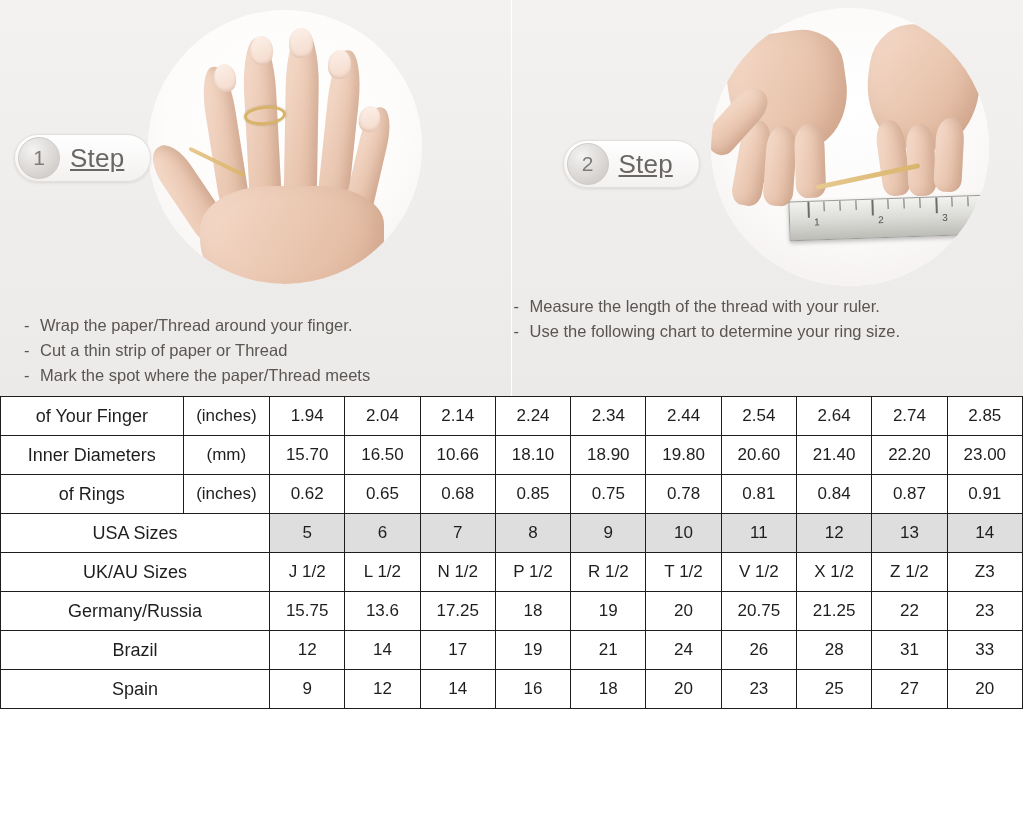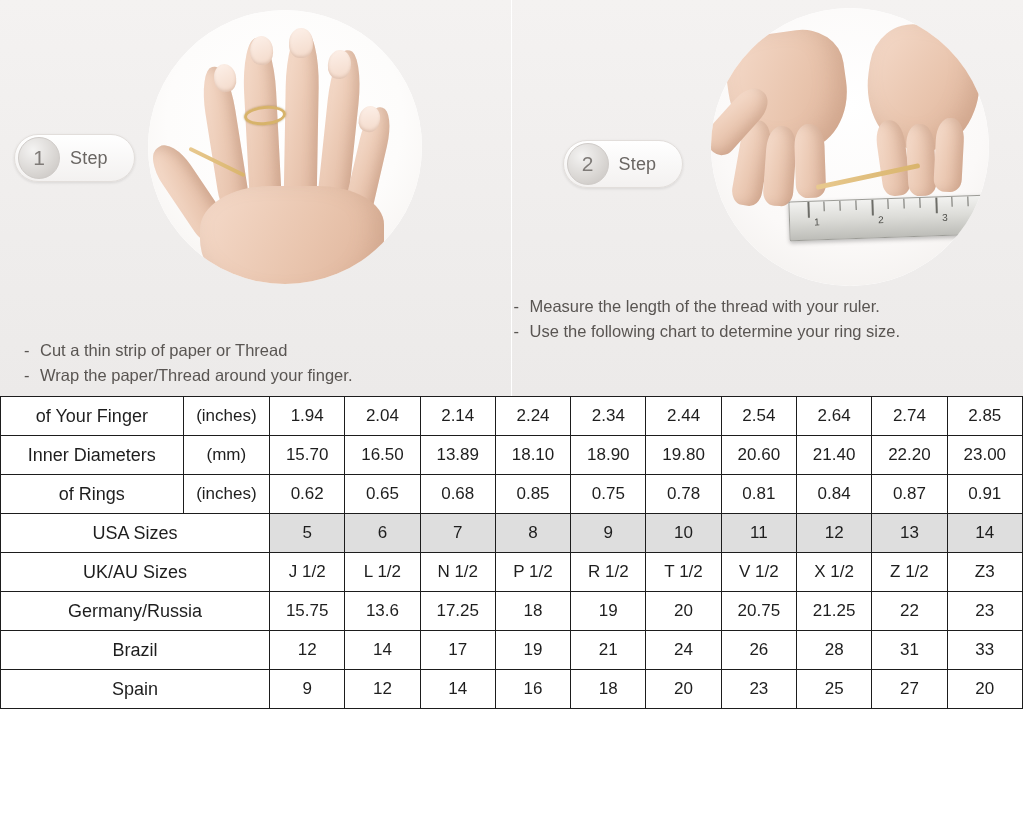--- a/index.html
+++ b/index.html
@@ -159,23 +159,24 @@
     background: radial-gradient(circle at 35% 30%, #f4f3f2 0%, #d9d6d3 60%, #c6c2bf 100%);
     border: 1px solid #cfcbc8;
     color: #7f7b78;
     font-size: 21px;
     display: flex;
     align-items: center;
     justify-content: center;
     font-family: "Liberation Sans", sans-serif;
   }
   .step-word {
-    font-size: 18px;
+    font-size: 26px;
     color: #6a6663;
     letter-spacing: .2px;
+    text-decoration: underline;
   }
 
   
   .bullets {
     position: absolute;
     bottom: 12px;
     font-size: 16.5px;
     line-height: 25px;
     color: #595552;
   }
@@ -257,22 +258,23 @@
           <div class="thread-strip" style="left:38px; top:150px; width:62px; height:4px; transform:rotate(26deg);"></div>
         </div>
       </div>
 
       <div class="step-badge badge-1">
         <div class="step-num">1</div>
         <div class="step-word">Step</div>
       </div>
 
       <div class="bullets bullets-1">
+        <div><span class="dash">-</span><span>Wrap the paper/Thread around your finger.</span></div>
         <div><span class="dash">-</span><span>Cut a thin strip of paper or Thread</span></div>
-        <div><span class="dash">-</span><span>Wrap the paper/Thread around your finger.</span></div>
+        <div><span class="dash">-</span><span>Mark the spot where the paper/Thread meets</span></div>
       </div>
     </div>
 
     <div class="step-pane right">
 
       <div class="photo photo-2" style="left:199px; top:8px;">
         <div class="inner hand2-bg">
 
           <div class="palm" style="left:18px; top:24px; width:118px; height:120px; transform:rotate(-8deg);"></div>
           <div class="finger" style="left:26px;  top:112px; width:30px; height:86px; transform:rotate(10deg);"></div>
@@ -349,21 +351,21 @@
         <td>2.64</td>
         <td>2.74</td>
         <td>2.85</td>
       </tr>
 
       <tr>
         <td class="label-center">Inner Diameters</td>
         <td class="unit">(mm)</td>
         <td>15.70</td>
         <td>16.50</td>
-        <td>13.89</td>
+        <td>10.66</td>
         <td>18.10</td>
         <td>18.90</td>
         <td>19.80</td>
         <td>20.60</td>
         <td>21.40</td>
         <td>22.20</td>
         <td>23.00</td>
       </tr>
 
       <tr>

